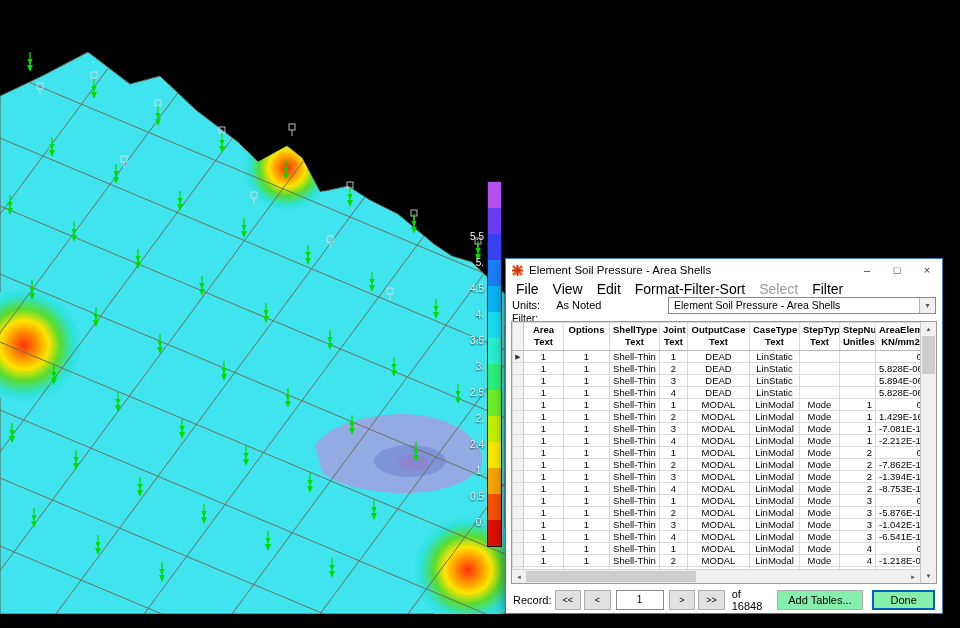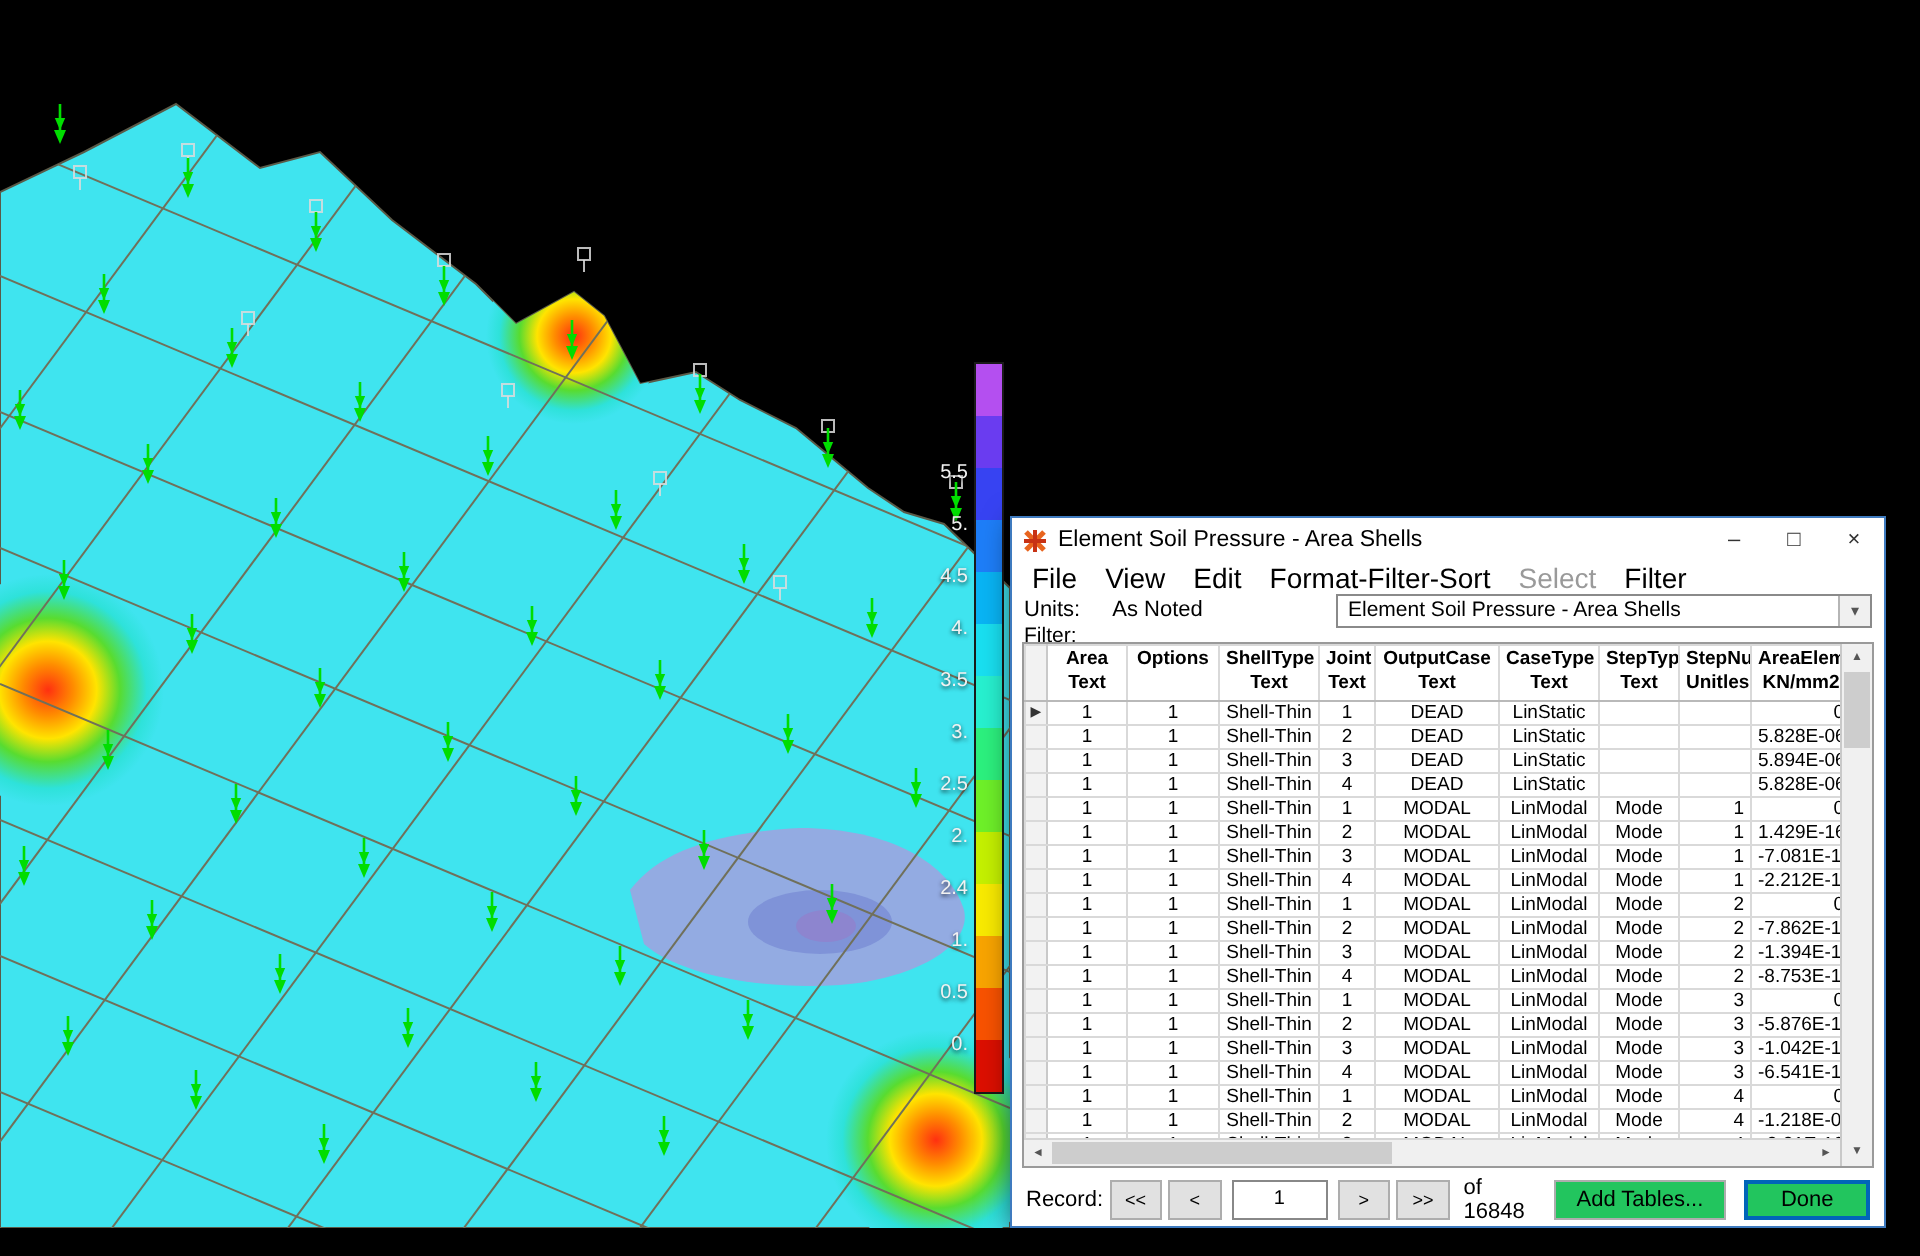--- a/index.html
+++ b/index.html
@@ -51,21 +51,21 @@
   .vsb-thumb{height:38px;background:#cdcdcd;margin:0 1px;}
   .vsb-space{flex:1;}
 
   .bottombar{position:absolute;left:0;right:0;bottom:0;height:27px;display:flex;align-items:center;
              padding:0 7px;gap:3px;background:#fff;}
   .navbtn{width:25px;height:18px;border:1px solid #adadad;background:#e1e1e1;display:flex;align-items:center;
           justify-content:center;font-size:9px;}
   .recbox{width:42px;height:16px;border:1px solid #888;text-align:center;font-size:10px;margin:0 2px;
           font-family:"Liberation Sans",sans-serif;}
   .oftext{margin-left:4px;}
-  .btn{height:20px;border:1px solid #adadad;background:#22c55e;display:flex;align-items:center;
+  .btn{height:20px;border:1px solid #adadad;background:#86efac;display:flex;align-items:center;
        justify-content:center;font-size:11px;box-sizing:border-box;}
   .add{margin-left:auto;width:88px;}
   .done{width:64px;margin-left:6px;border:1px solid #0065b8;box-shadow:inset 0 0 0 1px #0065b8;}
 </style>
 </head>
 <body>
 
 <div class="stage">
 
   <svg class="scene" width="505" height="614" viewBox="0 0 505 614">

